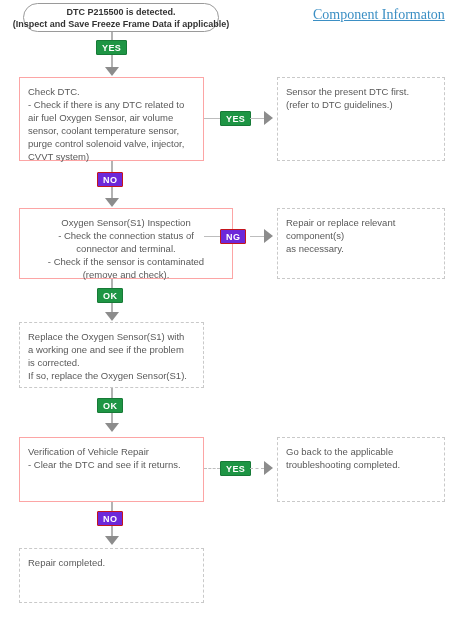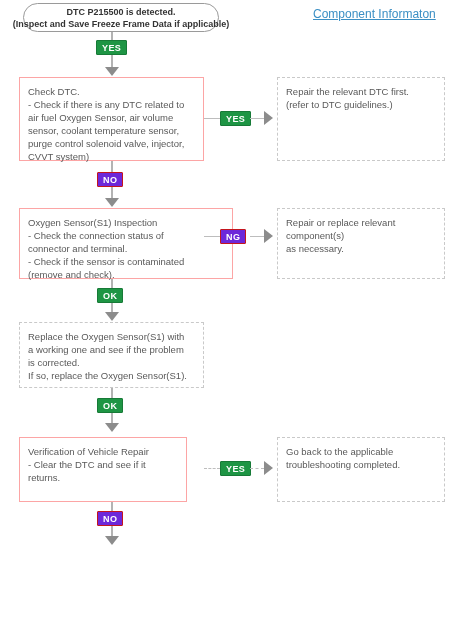--- a/index.html
+++ b/index.html
@@ -44,25 +44,26 @@
     font-weight: bold;
     color: #333333;
     white-space: nowrap;
   }
 
   
   .comp-link {
     position: absolute;
     left: 313px;
     top: 7px;
-    font-size: 12px;
+    font-size: 14px;
     color: #3b8fc4;
     text-decoration: underline;
     white-space: nowrap;
     cursor: pointer;
+    font-family: Liberation Serif, serif;
   }
 
   
   .box {
     position: absolute;
     box-sizing: border-box;
     background: #ffffff;
     padding: 7px 8px 6px 8px;
     font-size: 9.5px;
     line-height: 13px;
@@ -147,30 +148,30 @@
 purge control solenoid valve, injector,
 CVVT system)</div>
   </div>
 
   <div class="hline solidline" style="left:204px; top:118px; width:16px;"></div>
   <div class="badge green" style="left:220px; top:111px;">YES</div>
   <div class="hline solidline" style="left:250px; top:118px; width:14px;"></div>
   <div class="arrow-right" style="left:264px; top:111px;"></div>
 
   <div class="box dashed" style="left:277px; top:77px; width:168px; height:84px;">
-    <div class="txt">Repair the relevant DTC first.
+    <div class="txt">Sensor the present DTC first.
 (refer to DTC guidelines.)</div>
   </div>
 
   <div class="vline" style="left:111px; top:161px; height:13px;"></div>
   <div class="badge red" style="left:97px; top:172px;">NO</div>
   <div class="vline" style="left:111px; top:187px; height:13px;"></div>
   <div class="arrow-down" style="left:105px; top:198px;"></div>
 
-  <div class="box solid" style="left:19px; top:208px; width:214px; height:71px;">
+  <div class="box solid" style="left:19px; top:208px; width:214px; height:71px;text-align:center;">
     <div class="txt">Oxygen Sensor(S1) Inspection
 - Check the connection status of
 connector and terminal.
 - Check if the sensor is contaminated
 (remove and check).</div>
   </div>
 
   <div class="hline solidline" style="left:204px; top:236px; width:16px;"></div>
   <div class="badge red" style="left:220px; top:229px;">NG</div>
   <div class="hline solidline" style="left:250px; top:236px; width:14px;"></div>
@@ -191,34 +192,37 @@
 a working one and see if the problem
 is corrected.
 If so, replace the Oxygen Sensor(S1).</div>
   </div>
 
   <div class="vline" style="left:111px; top:388px; height:12px;"></div>
   <div class="badge green" style="left:97px; top:398px;">OK</div>
   <div class="vline" style="left:111px; top:413px; height:12px;"></div>
   <div class="arrow-down" style="left:105px; top:423px;"></div>
 
-  <div class="box solid" style="left:19px; top:437px; width:168px; height:65px;">
+  <div class="box solid" style="left:19px; top:437px; width:185px; height:65px;">
     <div class="txt">Verification of Vehicle Repair
 - Clear the DTC and see if it returns.</div>
   </div>
 
   <div class="hline" style="left:204px; top:468px; width:16px;"></div>
   <div class="badge green" style="left:220px; top:461px;">YES</div>
   <div class="hline" style="left:250px; top:468px; width:14px;"></div>
   <div class="arrow-right" style="left:264px; top:461px;"></div>
 
   <div class="box dashed" style="left:277px; top:437px; width:168px; height:65px;">
     <div class="txt">Go back to the applicable
 troubleshooting completed.</div>
   </div>
 
   <div class="vline" style="left:111px; top:502px; height:11px;"></div>
   <div class="badge red" style="left:97px; top:511px;">NO</div>
   <div class="vline" style="left:111px; top:526px; height:11px;"></div>
   <div class="arrow-down" style="left:105px; top:536px;"></div>
 
+  <div class="box dashed" style="left:19px; top:548px; width:185px; height:55px;">
+    <div class="txt">Repair completed.</div>
+  </div>
 
 </div>
 
 </body></html>

